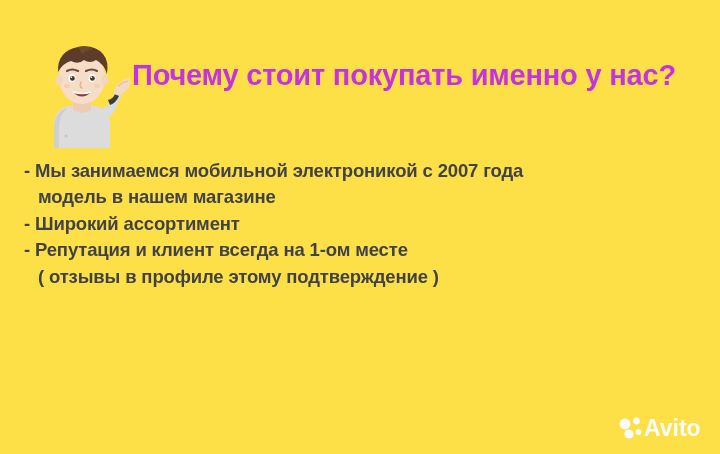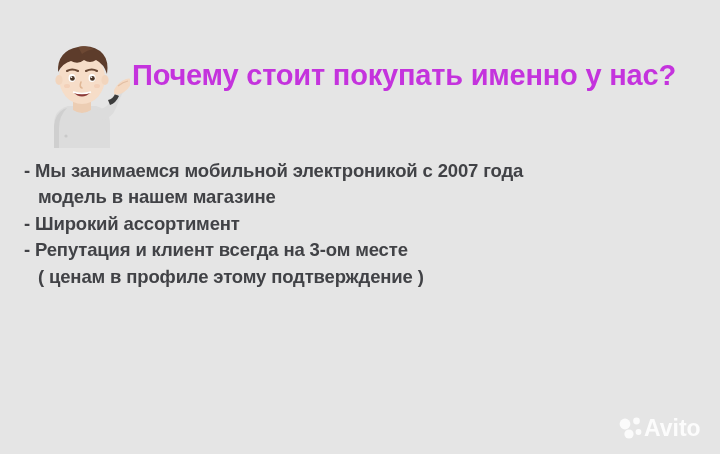--- a/index.html
+++ b/index.html
@@ -5,21 +5,21 @@
 <style>
   html, body {
     margin: 0;
     padding: 0;
     background: #ffffff;
   }
   #canvas {
     position: relative;
     width: 720px;
     height: 454px;
-    background: #e5e5e5;
+    background: #fde047;
     overflow: hidden;
     font-family: "Liberation Sans", sans-serif;
     -webkit-font-smoothing: antialiased;
   }
 
   
   #memoji {
     position: absolute;
     left: 34px;
     top: 38px;
@@ -134,24 +134,24 @@
     <div class="line">
       <span class="dash">-</span><span>Мы занимаемся мобильной электроникой с 2007 года</span>
     </div>
     <div class="line cont">
       <span>модель в нашем магазине</span>
     </div>
     <div class="line">
       <span class="dash">-</span><span>Широкий ассортимент</span>
     </div>
     <div class="line">
-      <span class="dash">-</span><span>Репутация и клиент всегда на 3-ом месте</span>
+      <span class="dash">-</span><span>Репутация и клиент всегда на 1-ом месте</span>
     </div>
     <div class="line cont">
-      <span>( ценам в профиле этому подтверждение )</span>
+      <span>( отзывы в профиле этому подтверждение )</span>
     </div>
   </div>
 
   <div id="watermark">
     <svg viewBox="0 0 92 32" xmlns="http://www.w3.org/2000/svg">
       <g fill="#fbfbfb">
         <circle cx="8" cy="12" r="5.4"></circle>
         <circle cx="19.5" cy="9" r="3.4"></circle>
         <circle cx="12" cy="22" r="4.6"></circle>
         <circle cx="21.5" cy="20" r="2.9"></circle>

